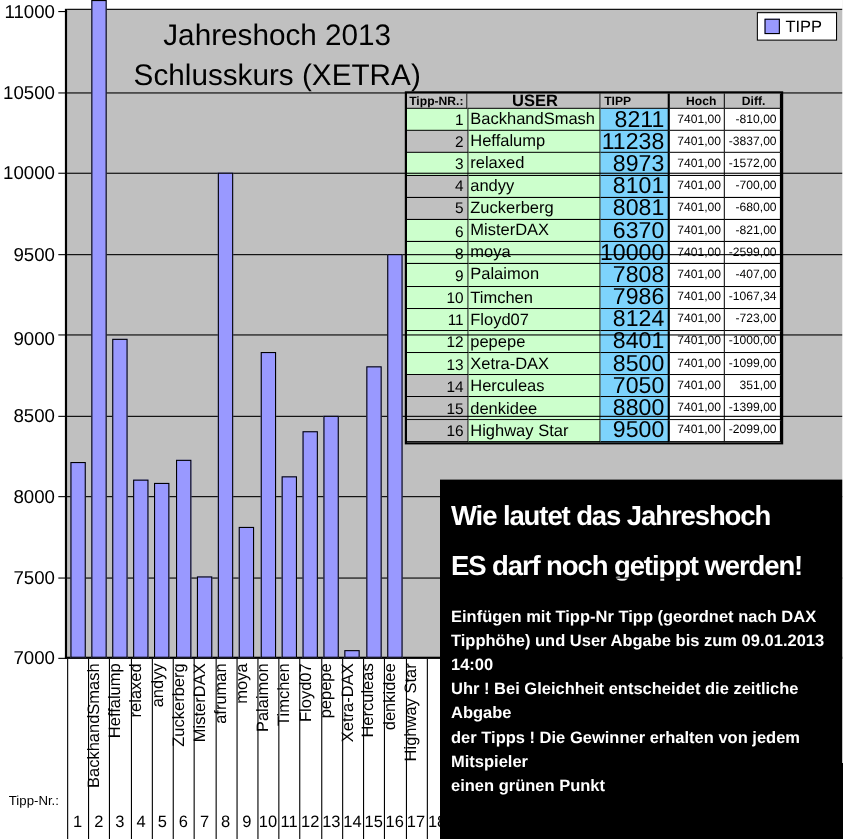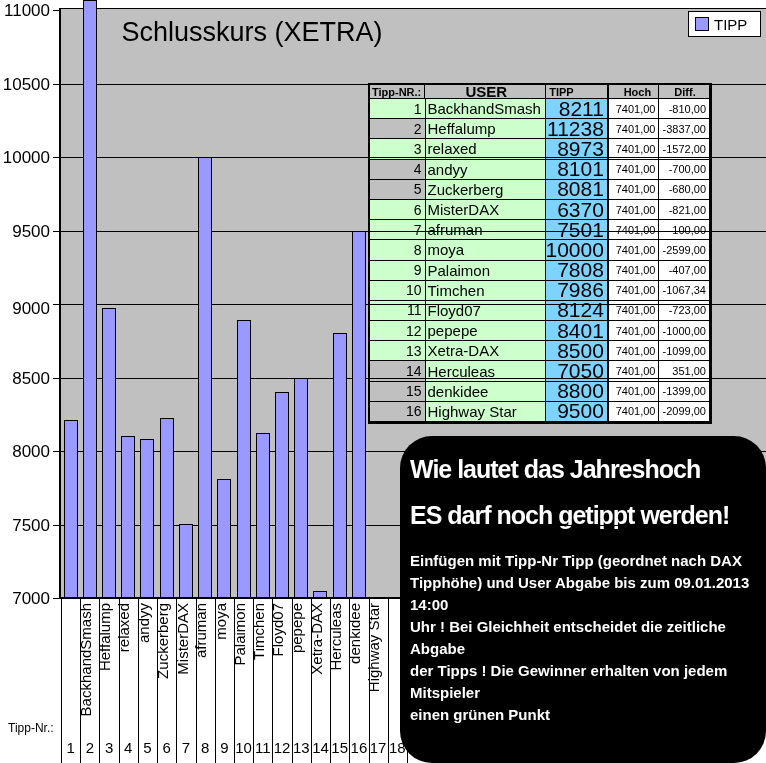--- a/index.html
+++ b/index.html
@@ -34,34 +34,35 @@
   .c1{width:122px;padding-left:2px;font-size:15px;background:#CCFFCC;}
   .c2{width:63px;justify-content:flex-end;padding-right:3px;font-size:21px;background:#7dd3fc;border-right:2px solid #000;}
   .c3{width:51px;justify-content:flex-end;padding-right:3px;font-size:11px;background:#fff;}
   .c4{width:51px;justify-content:flex-end;padding-right:3px;font-size:11px;background:#fff;}
   .head .c0{justify-content:flex-start;padding-left:2px;background:#C0C0C0;font-size:11px;}
   .head .c1{justify-content:center;background:#C0C0C0;}
   .head .c2{justify-content:flex-start;padding-left:3px;background:#C0C0C0;font-size:11px;}
   .head .c3,.head .c4{justify-content:flex-start;padding-left:15px;background:#C0C0C0;}
   .nofill{background:#C0C0C0 !important;}
   #notebox{left:400px;top:436px;width:366px;height:327px;background:#000;color:#fff;
-           padding:13px 4px 0 10px;box-sizing:border-box;border-radius:32px;}
+           padding:13px 4px 0 10px;box-sizing:border-box;}
   .nb-h{font-size:25px;font-weight:bold;line-height:40px;letter-spacing:-1px;white-space:nowrap;}
   .nb-h2{margin-top:6px;}
   .nb-body{margin-top:15px;font-size:15px;font-weight:bold;line-height:22px;white-space:pre-line;}
 </style>
 </head>
 <body>
 
 <div class="stage">
   <div class="abs" id="plot"></div>
   <div class="abs" id="vaxis"></div>
   <div class="abs" id="haxis"></div>
 
   <div class="abs" id="title">
+    <div>Jahreshoch 2013</div>
     <div>Schlusskurs (XETRA)</div>
   </div>
 
   <div class="abs" id="legend">
     <span id="legend-swatch"></span>
     <span id="legend-label">TIPP</span>
   </div>
 
   <div class="abs" id="tbl">
       <div class="trow head">
@@ -105,27 +106,20 @@
         <div class="tcell c2">8081</div>
         <div class="tcell c3">7401,00</div>
         <div class="tcell c4">-680,00</div>
       </div>
       <div class="trow">
         <div class="tcell c0">6</div>
         <div class="tcell c1">MisterDAX</div>
         <div class="tcell c2">6370</div>
         <div class="tcell c3">7401,00</div>
         <div class="tcell c4">-821,00</div>
-      </div>
-      <div class="trow">
-        <div class="tcell c0">7</div>
-        <div class="tcell c1">afruman</div>
-        <div class="tcell c2">7501</div>
-        <div class="tcell c3">7401,00</div>
-        <div class="tcell c4">-100,00</div>
       </div>
       <div class="trow">
         <div class="tcell c0">8</div>
         <div class="tcell c1">moya</div>
         <div class="tcell c2">10000</div>
         <div class="tcell c3">7401,00</div>
         <div class="tcell c4">-2599,00</div>
       </div>
       <div class="trow">
         <div class="tcell c0">9</div>

